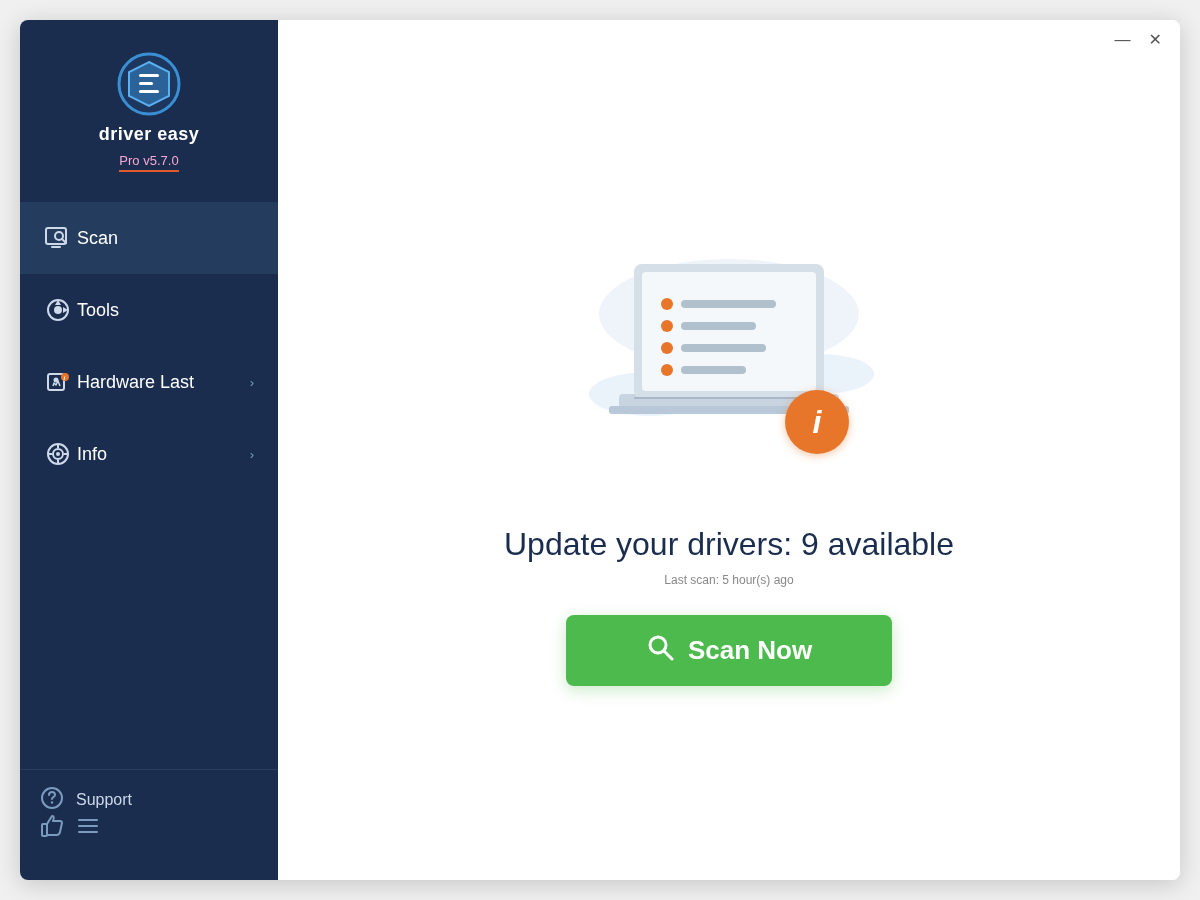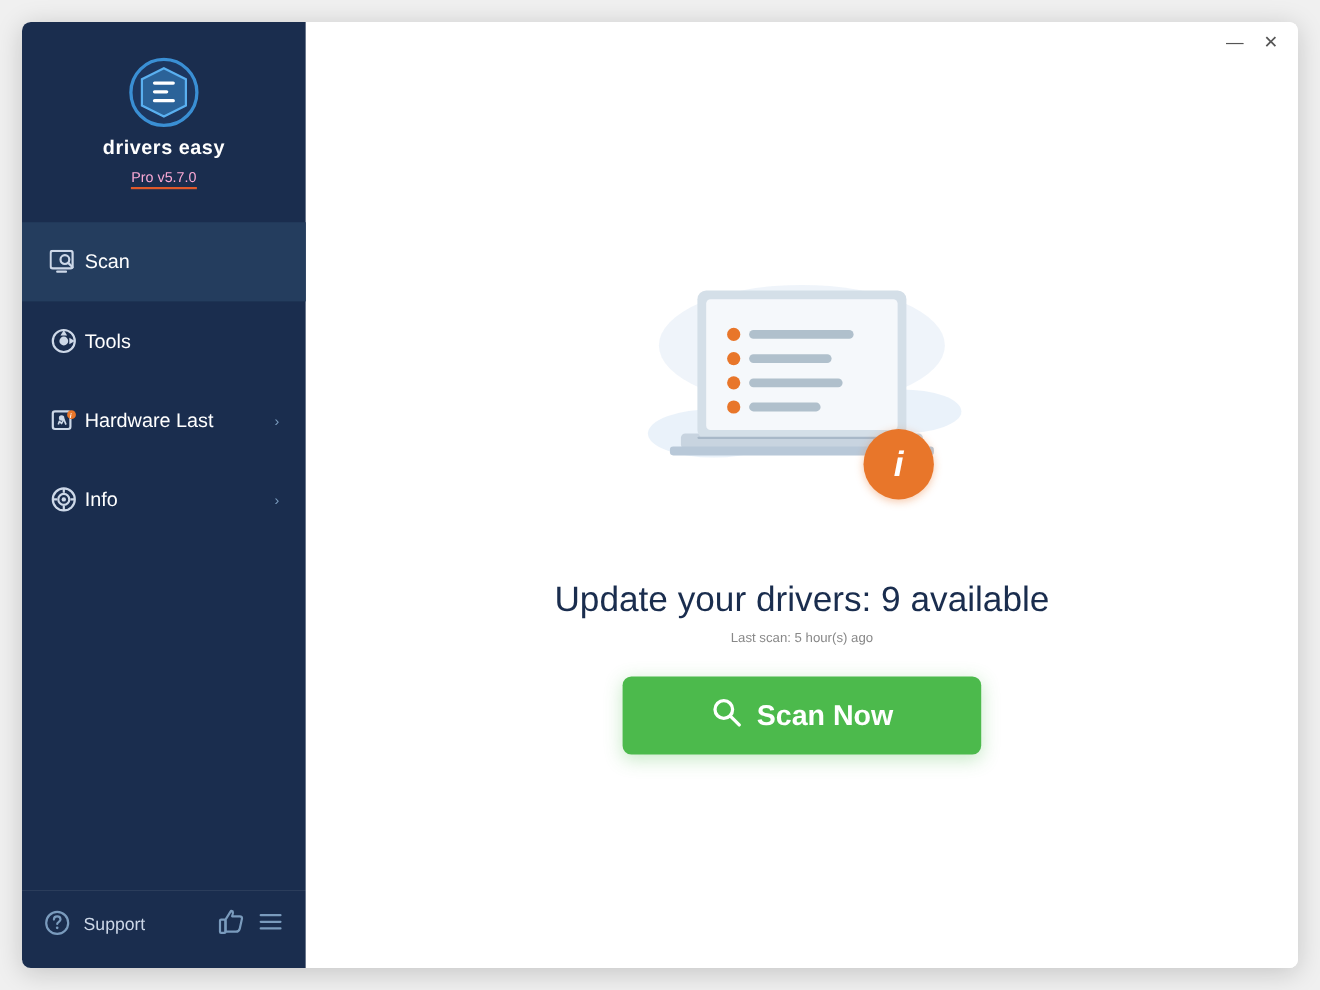--- a/index.html
+++ b/index.html
@@ -126,24 +126,25 @@
     .nav-icon {
       width: 28px;
       height: 28px;
       display: flex;
       align-items: center;
       justify-content: center;
       color: #cdd8e8;
     }
 
     .sidebar-bottom {
-      padding: 16px 20px 24px;
+      padding: 16px 20px 36px;
       display: flex;
       justify-content: space-between;
       border-top: 1px solid rgba(255,255,255,0.08);
+      flex-direction: column;
     }
 
     .support-item {
       display: flex;
       align-items: center;
       gap: 12px;
       color: #cdd8e8;
       cursor: pointer;
       font-size: 16px;
     }
@@ -259,21 +260,21 @@
           <circle cx="32" cy="32" r="30" fill="#2d6bbf" opacity="0.15"></circle>
           <circle cx="32" cy="32" r="30" fill="none" stroke="#3a8fd4" stroke-width="3"></circle>
 
           <path d="M32 10 L52 20 L52 44 L32 54 L12 44 L12 20 Z" fill="#3a8fd4" opacity="0.5"></path>
           <path d="M32 10 L52 20 L52 44 L32 54 L12 44 L12 20 Z" fill="none" stroke="#5ab0f0" stroke-width="2"></path>
 
           <rect x="22" y="22" width="20" height="3" rx="1.5" fill="#fff"></rect>
           <rect x="22" y="30" width="14" height="3" rx="1.5" fill="#fff"></rect>
           <rect x="22" y="38" width="20" height="3" rx="1.5" fill="#fff"></rect>
         </svg>
-        <span class="app-name">drivers easy</span>
+        <span class="app-name">driver easy</span>
         <span class="app-version">Pro v5.7.0</span>
       </div>
 
       <nav class="sidebar-nav">
 
         <div class="nav-item active">
           <span class="nav-icon">
             <svg width="26" height="22" viewBox="0 0 26 22" fill="none">
               <rect x="1" y="1" width="20" height="16" rx="2" stroke="#cdd8e8" stroke-width="2" fill="none"></rect>
               <rect x="6" y="19" width="10" height="2" rx="1" fill="#cdd8e8"></rect>

